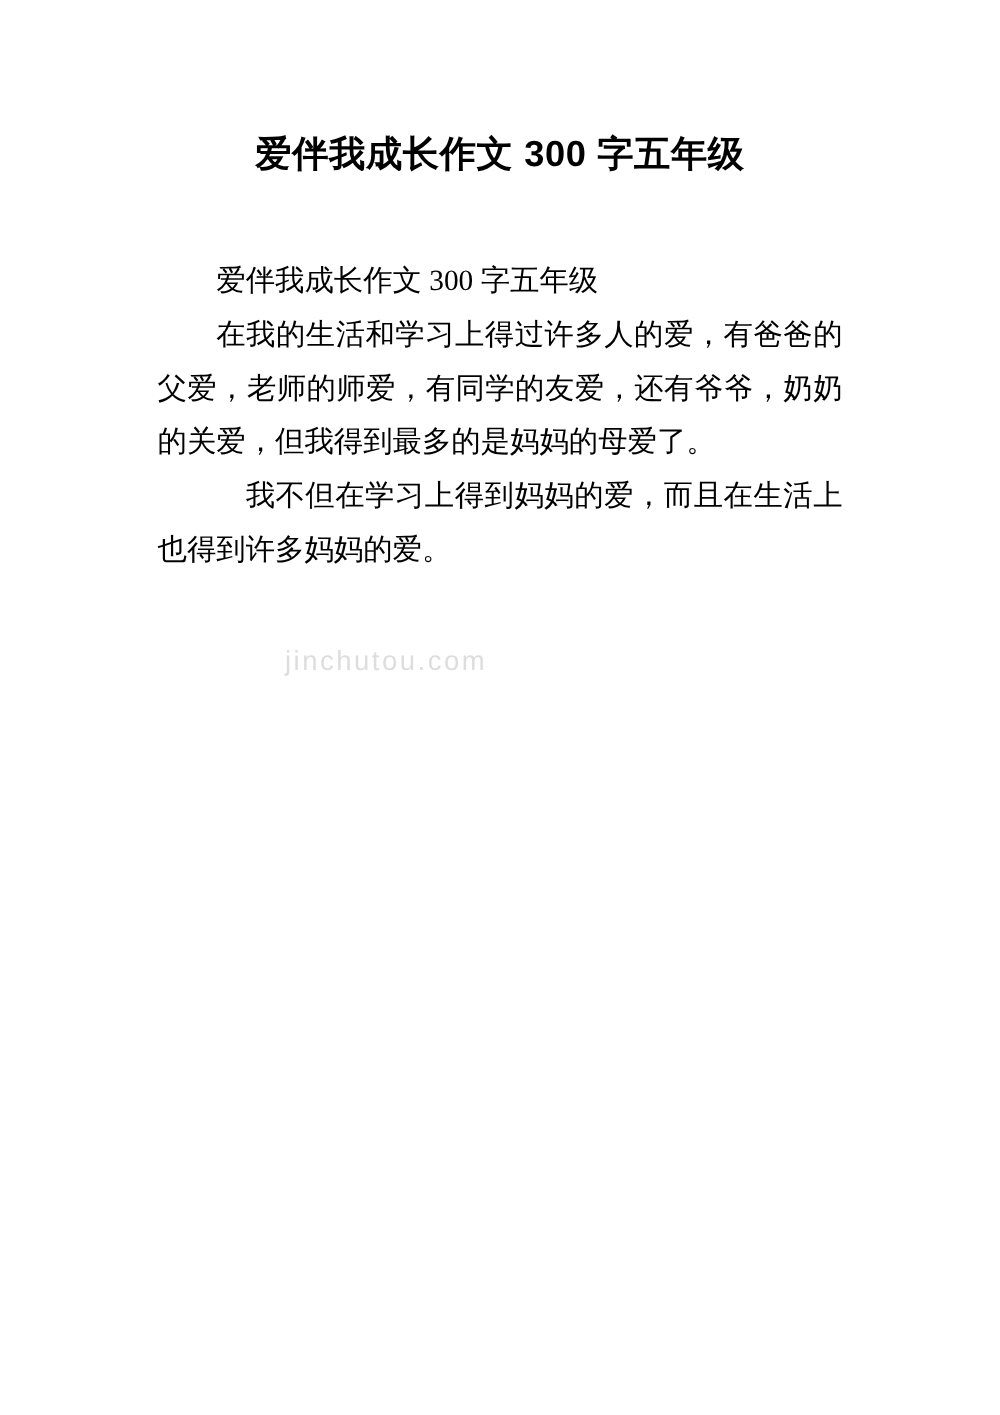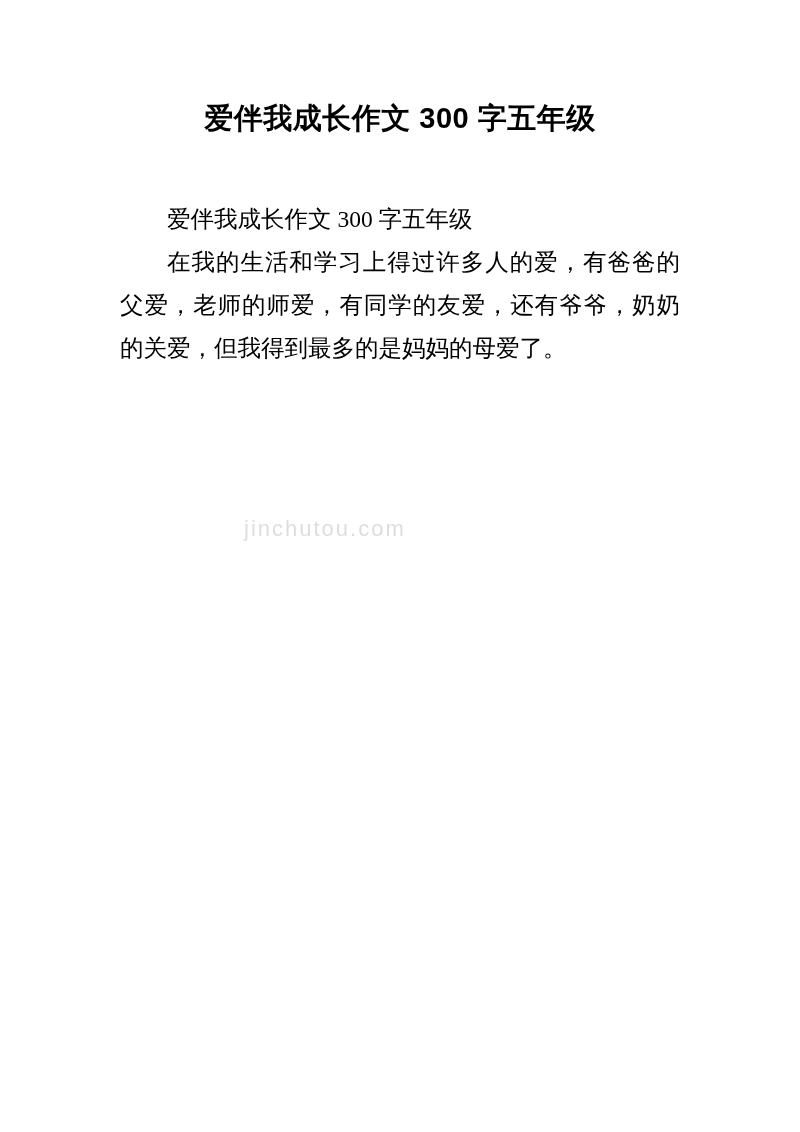--- a/index.html
+++ b/index.html
@@ -13,21 +13,21 @@
     font-family: "Liberation Serif", "DejaVu Serif", serif;
     color: #000000;
     position: relative;
     overflow: hidden;
   }
   .page {
     position: relative;
     width: 800px;
     height: 1132px;
     box-sizing: border-box;
-    padding: 2px;
+    padding: 8px;
   }
   .doc-title {
     font-family: "Liberation Sans", "DejaVu Sans", sans-serif;
     font-weight: bold;
     font-size: 29px;
     text-align: center;
     margin: 0;
     padding: 98px 60px 0 60px;
     letter-spacing: 0.5px;
     line-height: 1.3;
@@ -41,38 +41,39 @@
   }
   .para {
     margin: 0;
     text-indent: 2em;
   }
   .para.extra-indent {
     text-indent: 3em;
   }
   .watermark {
     position: absolute;
-    left: 244px;
+    left: 228px;
     top: 516px;
     font-family: "Liberation Sans", "DejaVu Sans", sans-serif;
     font-size: 22px;
     color: rgba(150,150,150,0.32);
     letter-spacing: 2px;
     user-select: none;
     pointer-events: none;
     white-space: nowrap;
   }
 </style>
 </head>
 <body>
 
 <div class="page">
 
   <h1 class="doc-title">爱伴我成长作文 300 字五年级</h1>
 
   <div class="body-text">
     <p class="para">爱伴我成长作文 300 字五年级</p>
     <p class="para">在我的生活和学习上得过许多人的爱，有爸爸的父爱，老师的师爱，有同学的友爱，还有爷爷，奶奶的关爱，但我得到最多的是妈妈的母爱了。</p>
+    <p class="para extra-indent">我不但在学习上得到妈妈的爱，而且在生活上也得到许多妈妈的爱。</p>
   </div>
 
   <div class="watermark">jinchutou.com</div>
 
 </div>
 
 </body></html>

